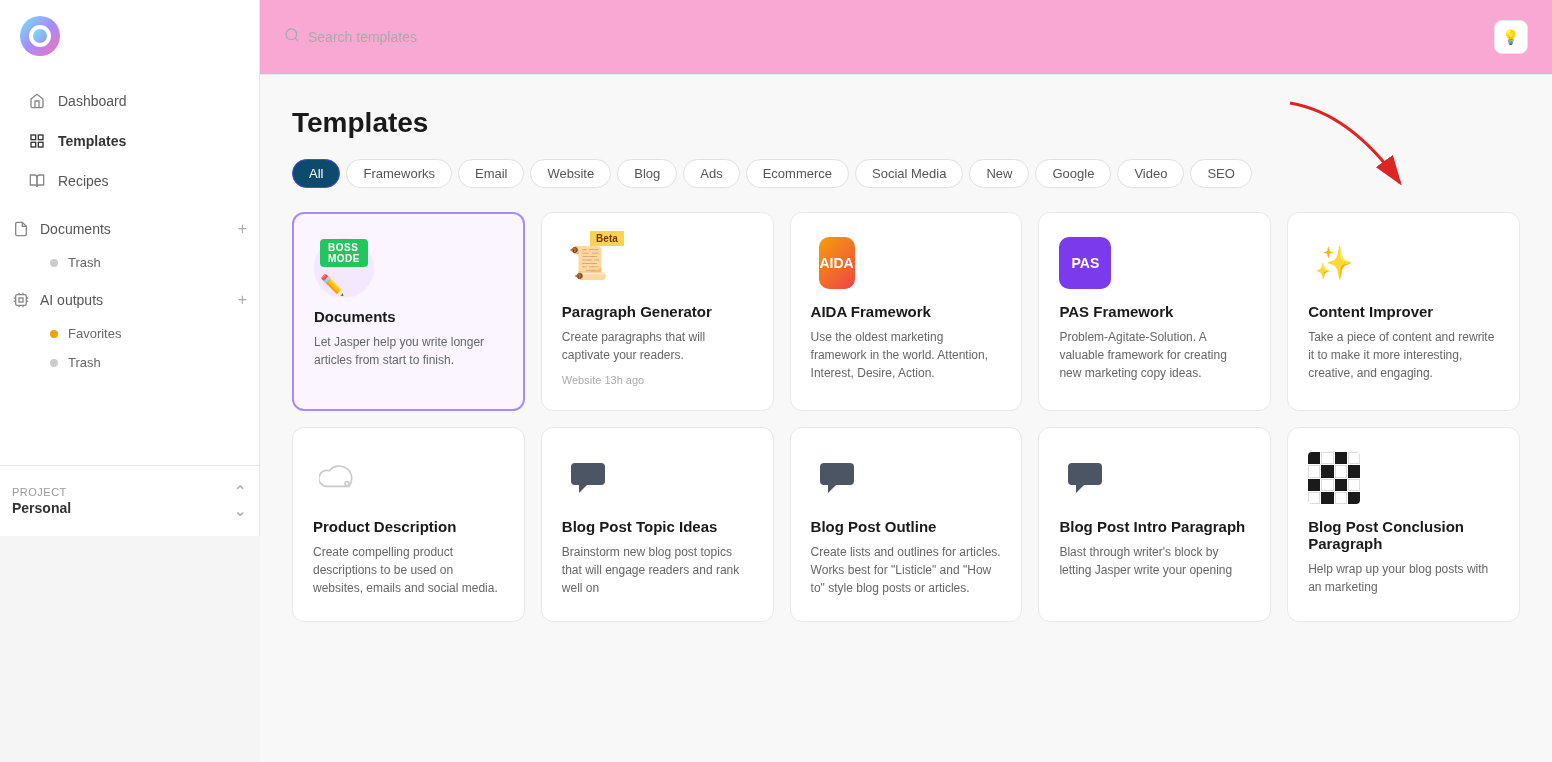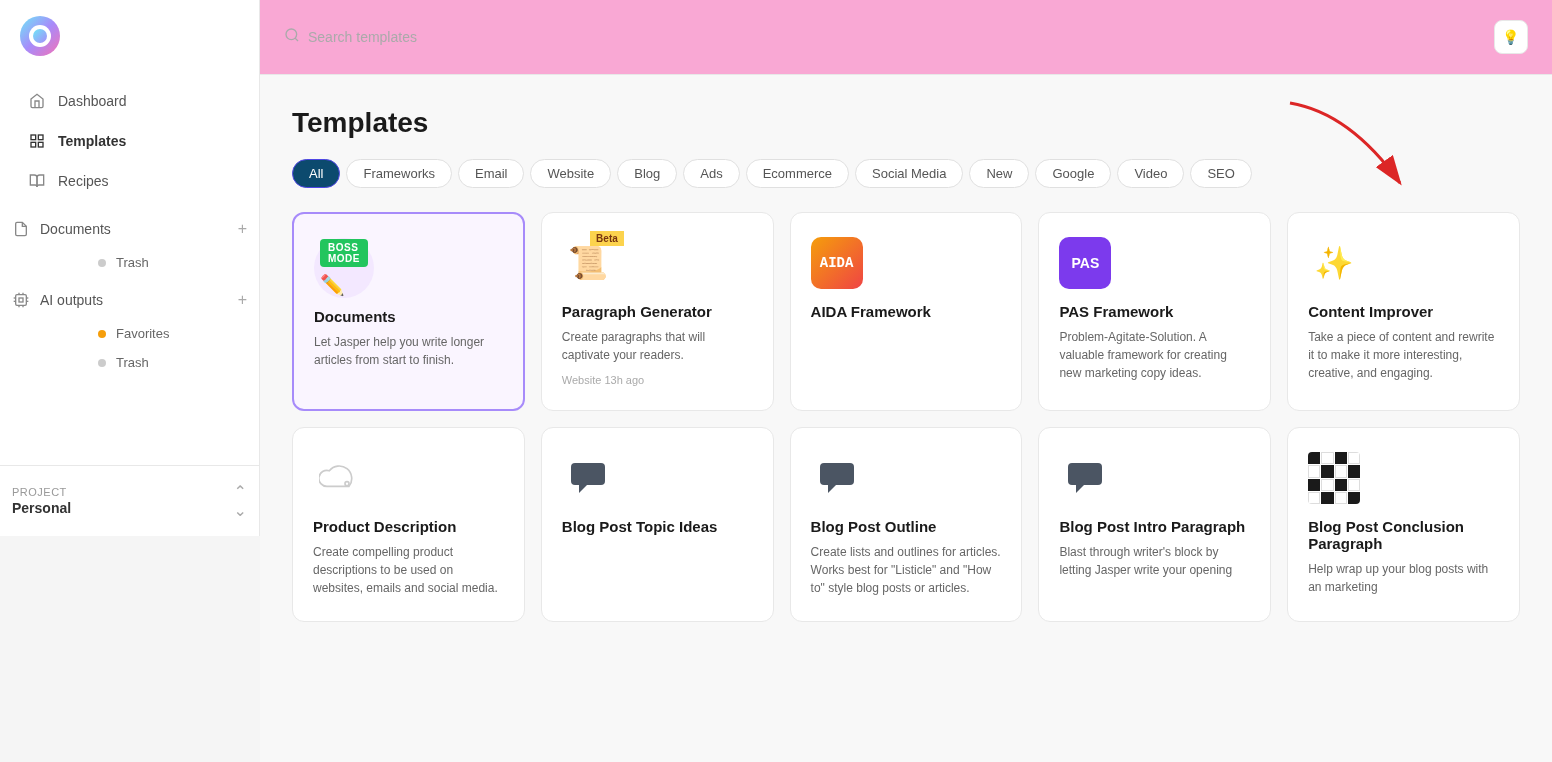--- a/index.html
+++ b/index.html
@@ -64,21 +64,20 @@
     }
     .nav-section-left { display: flex; align-items: center; gap: 10px; }
     .plus-icon { color: #aaa; font-size: 16px; }
 
     .sub-item {
       display: flex; align-items: center;
       padding: 7px 20px 7px 50px;
       font-size: 13px;
       color: #666;
       cursor: pointer;
-      margin-left: 48px;
     }
     .dot { width: 8px; height: 8px; border-radius: 50%; margin-right: 10px; }
     .dot-gray { background: #ccc; }
     .dot-orange { background: #f59e0b; }
 
     .sidebar-footer {
       padding: 16px 12px;
       border-top: 1px solid #e8e8e8;
       display: flex; align-items: center; justify-content: space-between;
     }
@@ -217,28 +216,27 @@
       font-weight: 800;
       padding: 3px 8px;
       border-radius: 4px;
       display: inline-block;
       margin-bottom: 4px;
       letter-spacing: 0.5px;
     }
 
     
     .aida-icon {
-      width: 52px; height: 52px;
+      width: 36px; height: 52px;
       background: linear-gradient(135deg, #f59e0b, #ef4444);
       border-radius: 10px;
       display: flex; align-items: center; justify-content: center;
       color: #fff;
       font-weight: 800;
       font-size: 14px;
-      font-family: Liberation Mono, monospace;
     }
     
     .pas-icon {
       width: 52px; height: 52px;
       background: #7c3aed;
       border-radius: 10px;
       display: flex; align-items: center; justify-content: center;
       color: #fff;
       font-weight: 800;
       font-size: 14px;
@@ -460,20 +458,21 @@
         <div class="card-title">Paragraph Generator</div>
         <div class="card-desc">Create paragraphs that will captivate your readers.</div>
         <div class="card-updated">Website 13h ago</div>
       </div>
 
       <div class="template-card">
         <div class="card-icon">
           <div class="aida-icon">AIDA</div>
         </div>
         <div class="card-title">AIDA Framework</div>
+        <div class="card-desc">Use the oldest marketing framework in the world. Attention, Interest, Desire, Action.</div>
       </div>
 
       <div class="template-card" style="position:relative;">
         <div class="card-icon">
           <div class="pas-icon">PAS</div>
         </div>
 
         <svg style="position:absolute;top:-120px;right:-160px;width:160px;height:140px;pointer-events:none;z-index:20;" viewBox="0 0 160 140">
           <defs>
             <marker id="arrowhead" markerWidth="10" markerHeight="7" refX="9" refY="3.5" orient="auto">
@@ -510,20 +509,21 @@
       <div class="template-card">
         <div class="card-icon">
           <div class="chat-icon">
             <svg width="38" height="34" viewBox="0 0 38 34" fill="#4b5563">
               <rect x="2" y="2" width="34" height="22" rx="4" ry="4"></rect>
               <polygon points="10,24 10,32 18,24"></polygon>
             </svg>
           </div>
         </div>
         <div class="card-title">Blog Post Topic Ideas</div>
+        <div class="card-desc">Brainstorm new blog post topics that will engage readers and rank well on</div>
       </div>
 
       <div class="template-card">
         <div class="card-icon">
           <div class="chat-icon">
             <svg width="38" height="34" viewBox="0 0 38 34" fill="#4b5563">
               <rect x="2" y="2" width="34" height="22" rx="4" ry="4"></rect>
               <polygon points="10,24 10,32 18,24"></polygon>
             </svg>
           </div>

